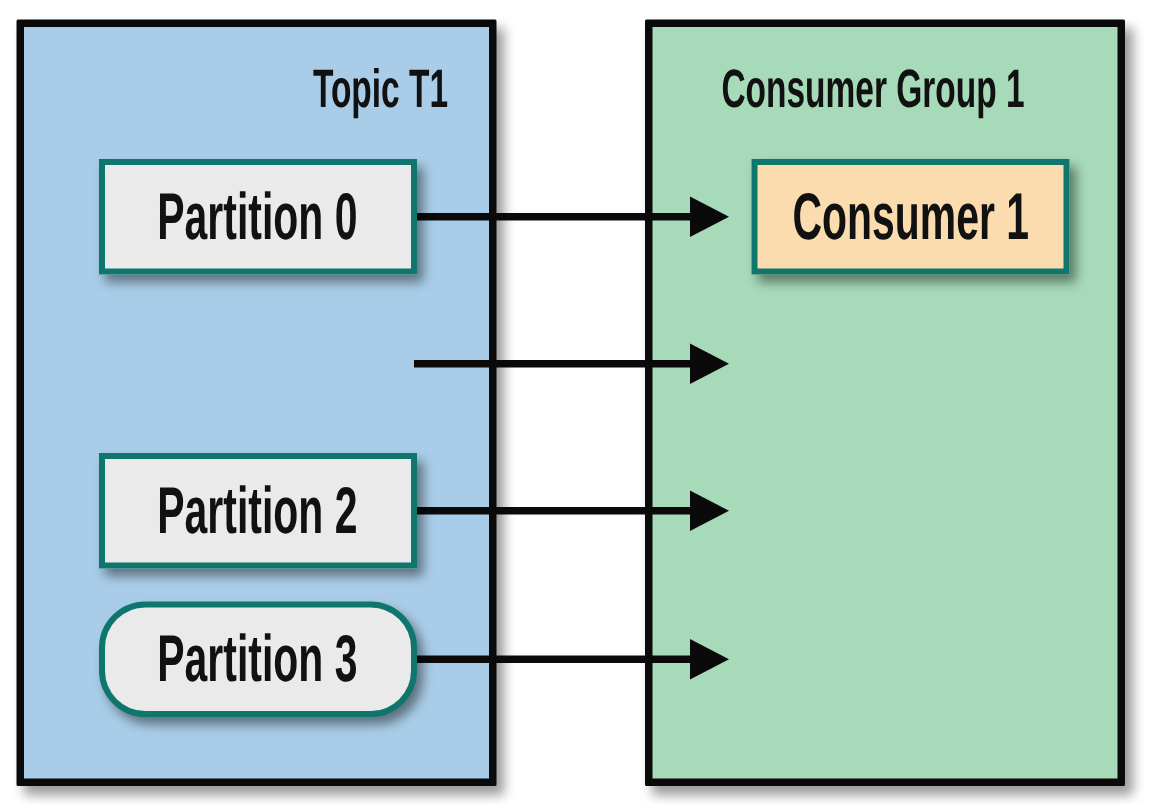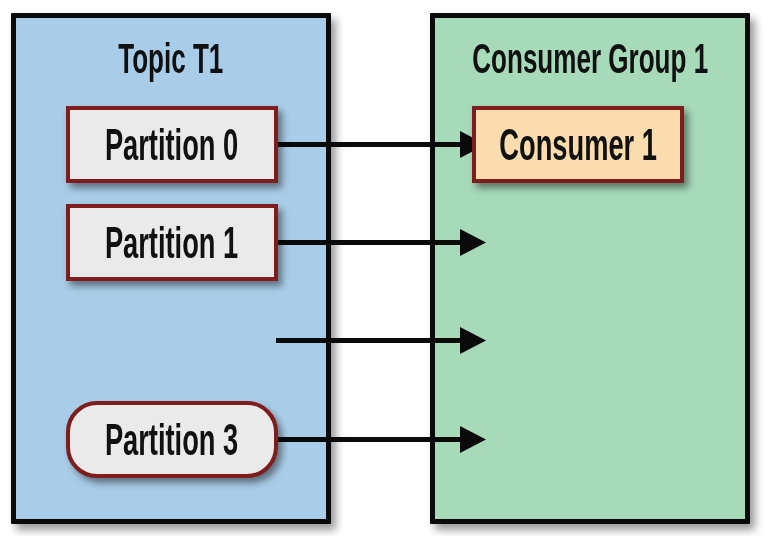--- a/index.html
+++ b/index.html
@@ -25,48 +25,48 @@
   .topic-box { left: 11px;  background: #a9cde8; }
   .group-box { left: 430px; background: #a6dab9; }
 
   .boxtitle {
     position: absolute;
     left: 0; right: 0;
     top: 20px;
     height: 42px;
     display: flex;
     align-items: center;
-    justify-content: center;
+    justify-content: flex-end;
     font-weight: bold;
-    font-size: 42px;
+    font-size: 36px;
     line-height: 42px;
   }
   .boxtitle span,
   .node span {
     display: inline-block;
     white-space: nowrap;
     transform: scaleX(0.62);
     transform-origin: 50% 50%;
   }
   .node {
     position: absolute;
     width: 212px;
     height: 77px;
     box-sizing: border-box;
-    border: 4px solid #7f1d1d;
+    border: 4px solid #0f766e;
     box-shadow: 4px 5px 7px rgba(0,0,0,0.45);
     display: flex;
     align-items: center;
     justify-content: center;
     font-weight: bold;
     font-size: 44px;
     line-height: 44px;
   }
   .partition { left: 66px;  background: #eaeaea; }
-  .consumer  { left: 472px; background: #fadcae; text-align: center; }
+  .consumer  { left: 501px; background: #fadcae; text-align: center; }
   .r0 { top: 106px; }
   .r1 { top: 204px; }
   .r2 { top: 302px; }
   .r3 { top: 401px; border-radius: 31px; }
 
   .arrows {
     position: absolute;
     left: 0; top: 0;
     pointer-events: none;
   }
@@ -103,22 +103,22 @@
     </g>
     <g>
       <line x1="276" y1="439.5" x2="462" y2="439.5" stroke="#0a0a0a" stroke-width="5"></line>
       <polygon points="486,439.5 460,426 460,453" fill="#0a0a0a"></polygon>
     </g>
   </svg>
 
   <div class="node partition r0">
     <span>Partition 0</span>
   </div>
-  <div class="node partition r1">
-    <span>Partition 1</span>
+  <div class="node partition r2">
+    <span>Partition 2</span>
   </div>
   <div class="node partition r3">
     <span>Partition 3</span>
   </div>
 
   <div class="node consumer r0">
     <span>Consumer 1</span>
   </div>
 
 </div>

